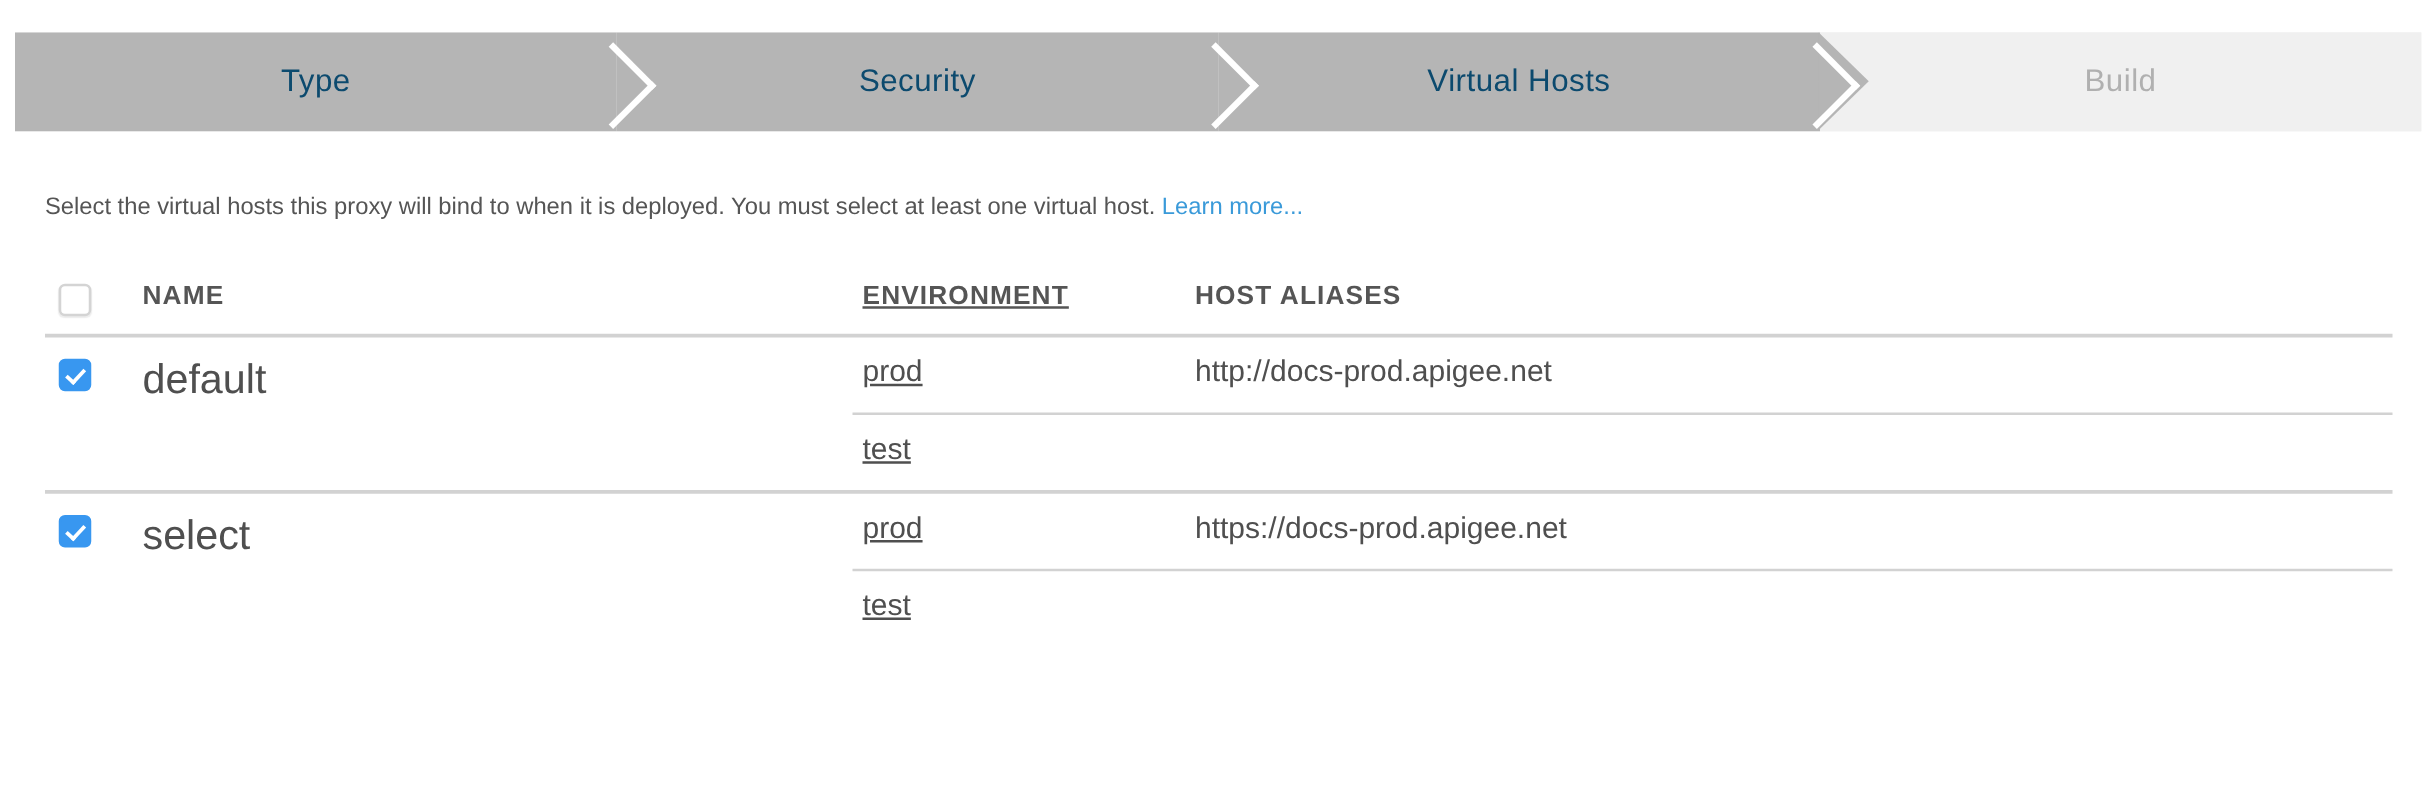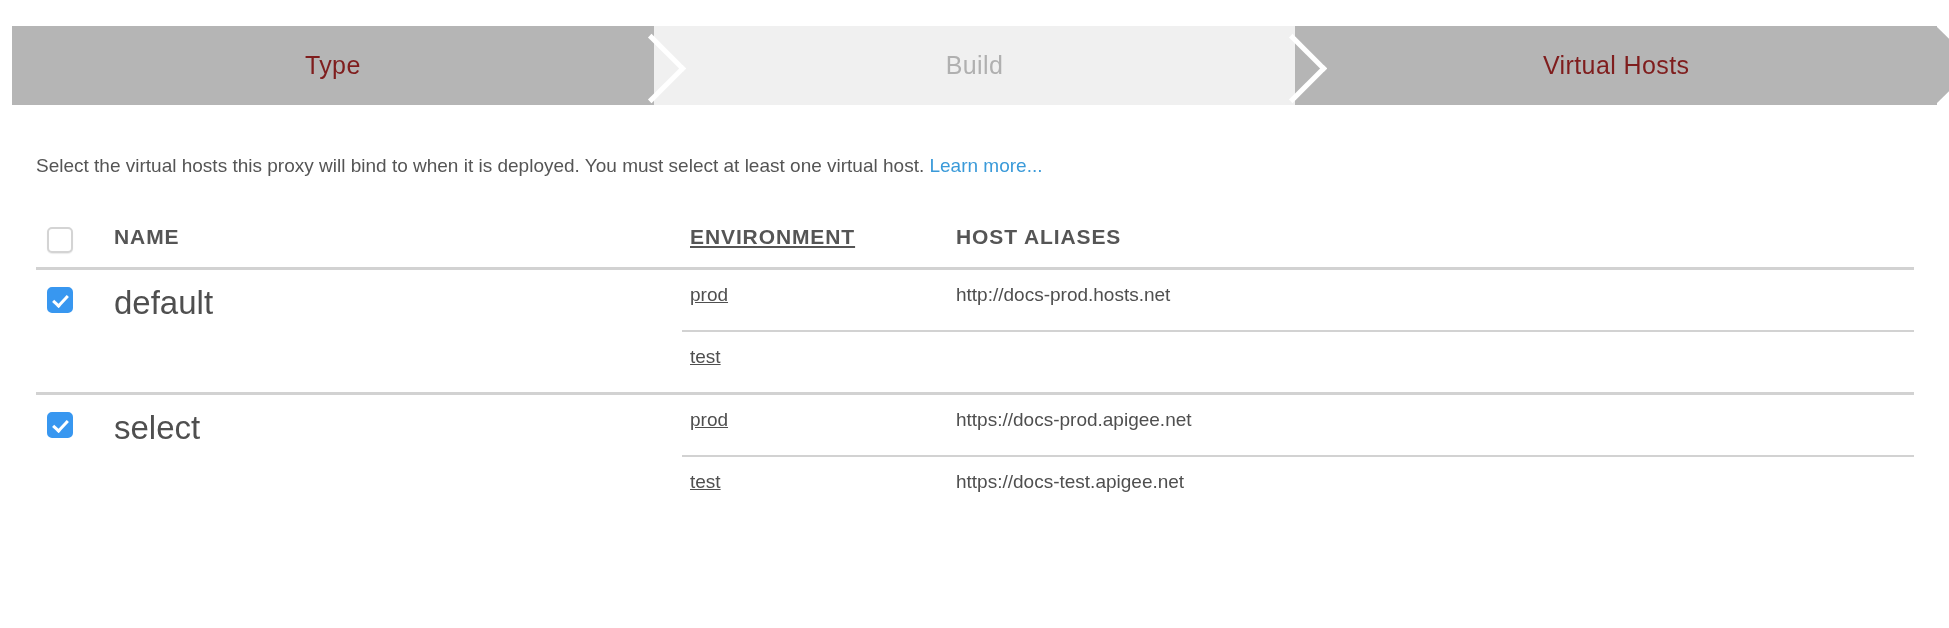--- a/index.html
+++ b/index.html
@@ -34,21 +34,21 @@
     justify-content: center;
     font-size: 25px;
     letter-spacing: 0.4px;
     box-sizing: border-box;
     background: #f0f0f0;
     color: #b0b0b0;
     user-select: none;
   }
   .step.active {
     background: #b5b5b5;
-    color: #7f1d1d;
+    color: #0c4a6e;
   }
   
   .step .chev {
     position: absolute;
     right: -22px;
     top: 50%;
     width: 44px;
     height: 44px;
     margin-top: -22px;
     transform: rotate(45deg);
@@ -141,21 +141,21 @@
   }
 
   .group { position: relative; }
   .subrow {
     position: relative;
     height: 60px;
   }
   .subrow .cell {
     position: absolute;
     top: 14px;
-    font-size: 19px;
+    font-size: 24px;
     color: #4f4f4f;
     white-space: nowrap;
   }
   .group .name-cell {
     position: absolute;
     left: 78px;
     top: 14px;
     font-size: 33px;
     color: #4f4f4f;
   }
@@ -196,26 +196,30 @@
   }
 </style>
 </head>
 <body>
 
 <div id="wizard-steps">
   <div class="step active">
     <span class="step-label">Type</span>
     <span class="chev"></span>
   </div>
+  <div class="step active">
+    <span class="step-label">Security</span>
+    <span class="chev"></span>
+  </div>
+  <div class="step active last-active">
+    <span class="step-label">Virtual Hosts</span>
+    <span class="chev"></span>
+  </div>
   <div class="step">
     <span class="step-label">Build</span>
-    <span class="chev"></span>
-  </div>
-  <div class="step active last-active">
-    <span class="step-label">Virtual Hosts</span>
     <span class="chev"></span>
   </div>
 </div>
 
 <div id="description"><span>Select the virtual hosts this proxy will bind to when it is deployed. You must select at least one virtual host. </span><a href="#">Learn more...</a></div>
 
 <div id="vhost-table">
 
   <div class="thead">
     <div class="col-check">
@@ -229,21 +233,21 @@
   <div class="rule-full"></div>
 
   <div class="group">
     <div class="check-cell">
       <span class="cb on"></span>
     </div>
     <div class="name-cell">default</div>
 
     <div class="subrow">
       <div class="cell col-env">prod</div>
-      <div class="cell col-host">http://docs-prod.hosts.net</div>
+      <div class="cell col-host">http://docs-prod.apigee.net</div>
     </div>
     <div class="rule-inner"></div>
     <div class="subrow">
       <div class="cell col-env">test</div>
     </div>
   </div>
 
   <div class="rule-full"></div>
 
   <div class="group">
@@ -252,17 +256,16 @@
     </div>
     <div class="name-cell">select</div>
 
     <div class="subrow">
       <div class="cell col-env">prod</div>
       <div class="cell col-host">https://docs-prod.apigee.net</div>
     </div>
     <div class="rule-inner"></div>
     <div class="subrow">
       <div class="cell col-env">test</div>
-      <div class="cell col-host">https://docs-test.apigee.net</div>
     </div>
   </div>
 
 </div>
 
 </body></html>

